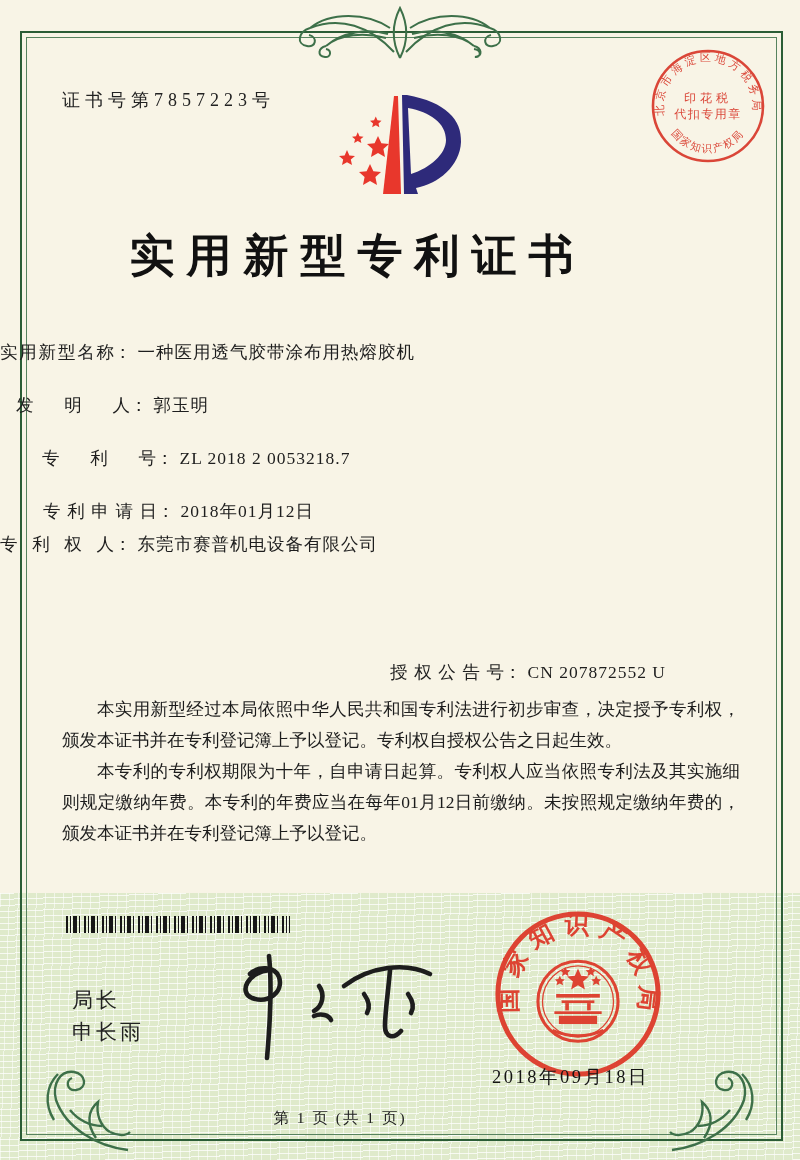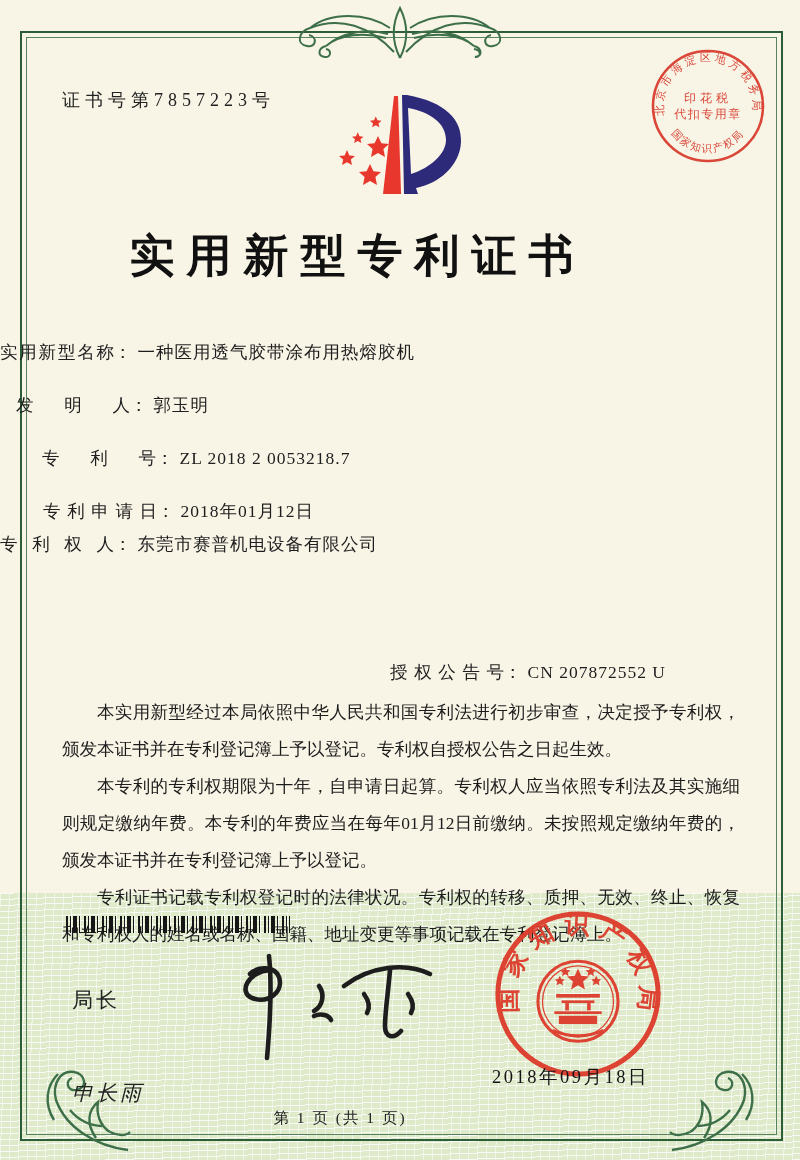--- a/index.html
+++ b/index.html
@@ -43,35 +43,35 @@
   }
   .fsep{display:inline-block;margin-right:6px;}
   .fvalue{letter-spacing:1px;}
   .row-name{top:340px;}  .row-inventor{top:393px;padding-left:16px;}
   .row-patno{top:446px;padding-left:42px;} .row-filing{top:499px;padding-left:43px;}
   .row-patentee{top:532px;} .row-address{top:605px;white-space:normal;}
   .row-grantdate{top:660px;} .row-grantno{top:660px;left:390px;}
   .addr-line2{display:block;margin-left:28px;margin-top:7px;letter-spacing:1px;}
   .body-text{
     position:absolute;left:62px;top:694px;width:678px;
-    font-size:17.5px;line-height:37px;text-align:justify;color:#1c1c1c;
+    font-size:17.5px;line-height:31px;text-align:justify;color:#1c1c1c;
   }
   .body-text p{margin:0;text-indent:2em;}
   .barcode{
     position:absolute;left:66px;top:916px;width:224px;height:17px;
     background:repeating-linear-gradient(90deg,
       #161616 0 2px,transparent 2px 4px,
       #161616 4px 5px,transparent 5px 7px,
       #161616 7px 11px,transparent 11px 13px,
       #161616 13px 14px,transparent 14px 18px);
   }
   .director{position:absolute;left:72px;font-family:"Liberation Sans","DejaVu Sans",sans-serif;
     font-size:21px;color:#222;letter-spacing:3px;}
   .director-title{top:986px;}
-  .director-name{top:1079px;font-style:italic;}
+  .director-name{top:1018px;}
   .signature{position:absolute;left:192px;top:950px;width:260px;height:118px;}
   .main-seal{position:absolute;left:487px;top:903px;width:182px;height:182px;opacity:.95;}
   .seal-date{
     position:absolute;left:492px;top:1064px;font-size:18.5px;letter-spacing:2.5px;color:#141414;z-index:5;
   }
   .footer{
     position:absolute;left:0;top:1108px;width:680px;text-align:center;
     font-size:15.5px;letter-spacing:2px;color:#222;
   }
   svg text{font-family:"Liberation Serif","DejaVu Serif",serif;}
@@ -167,21 +167,20 @@
   <div class="frow row-patentee">
     <span class="flabel">专利权人</span><span class="fsep">：</span><span class="fvalue">东莞市赛普机电设备有限公司</span>
   </div>
   <div class="frow row-grantno">
     <span class="flabel">授权公告号</span><span class="fsep">：</span><span class="fvalue">CN 207872552 U</span>
   </div>
 
   <div class="body-text">
     <p>本实用新型经过本局依照中华人民共和国专利法进行初步审查，决定授予专利权，颁发本证书并在专利登记簿上予以登记。专利权自授权公告之日起生效。</p>
     <p>本专利的专利权期限为十年，自申请日起算。专利权人应当依照专利法及其实施细则规定缴纳年费。本专利的年费应当在每年01月12日前缴纳。未按照规定缴纳年费的，颁发本证书并在专利登记簿上予以登记。</p>
-    <p>专利证书记载专利权登记时的法律状况。专利权的转移、质押、无效、终止、恢复和专利权人的姓名或名称、国籍、地址变更等事项记载在专利登记簿上。</p>
   </div>
 
   <div class="barcode"></div>
 
   <div class="director director-title">局长</div>
   <div class="director director-name">申长雨</div>
 
   <svg class="signature" viewBox="0 0 260 118">
     <g fill="none" stroke="#1d1d1d" stroke-width="4.6" stroke-linecap="round">
       <path d="M78,20 C56,22 46,42 60,48 C76,54 92,42 87,27 C83,16 66,16 58,24"></path>

